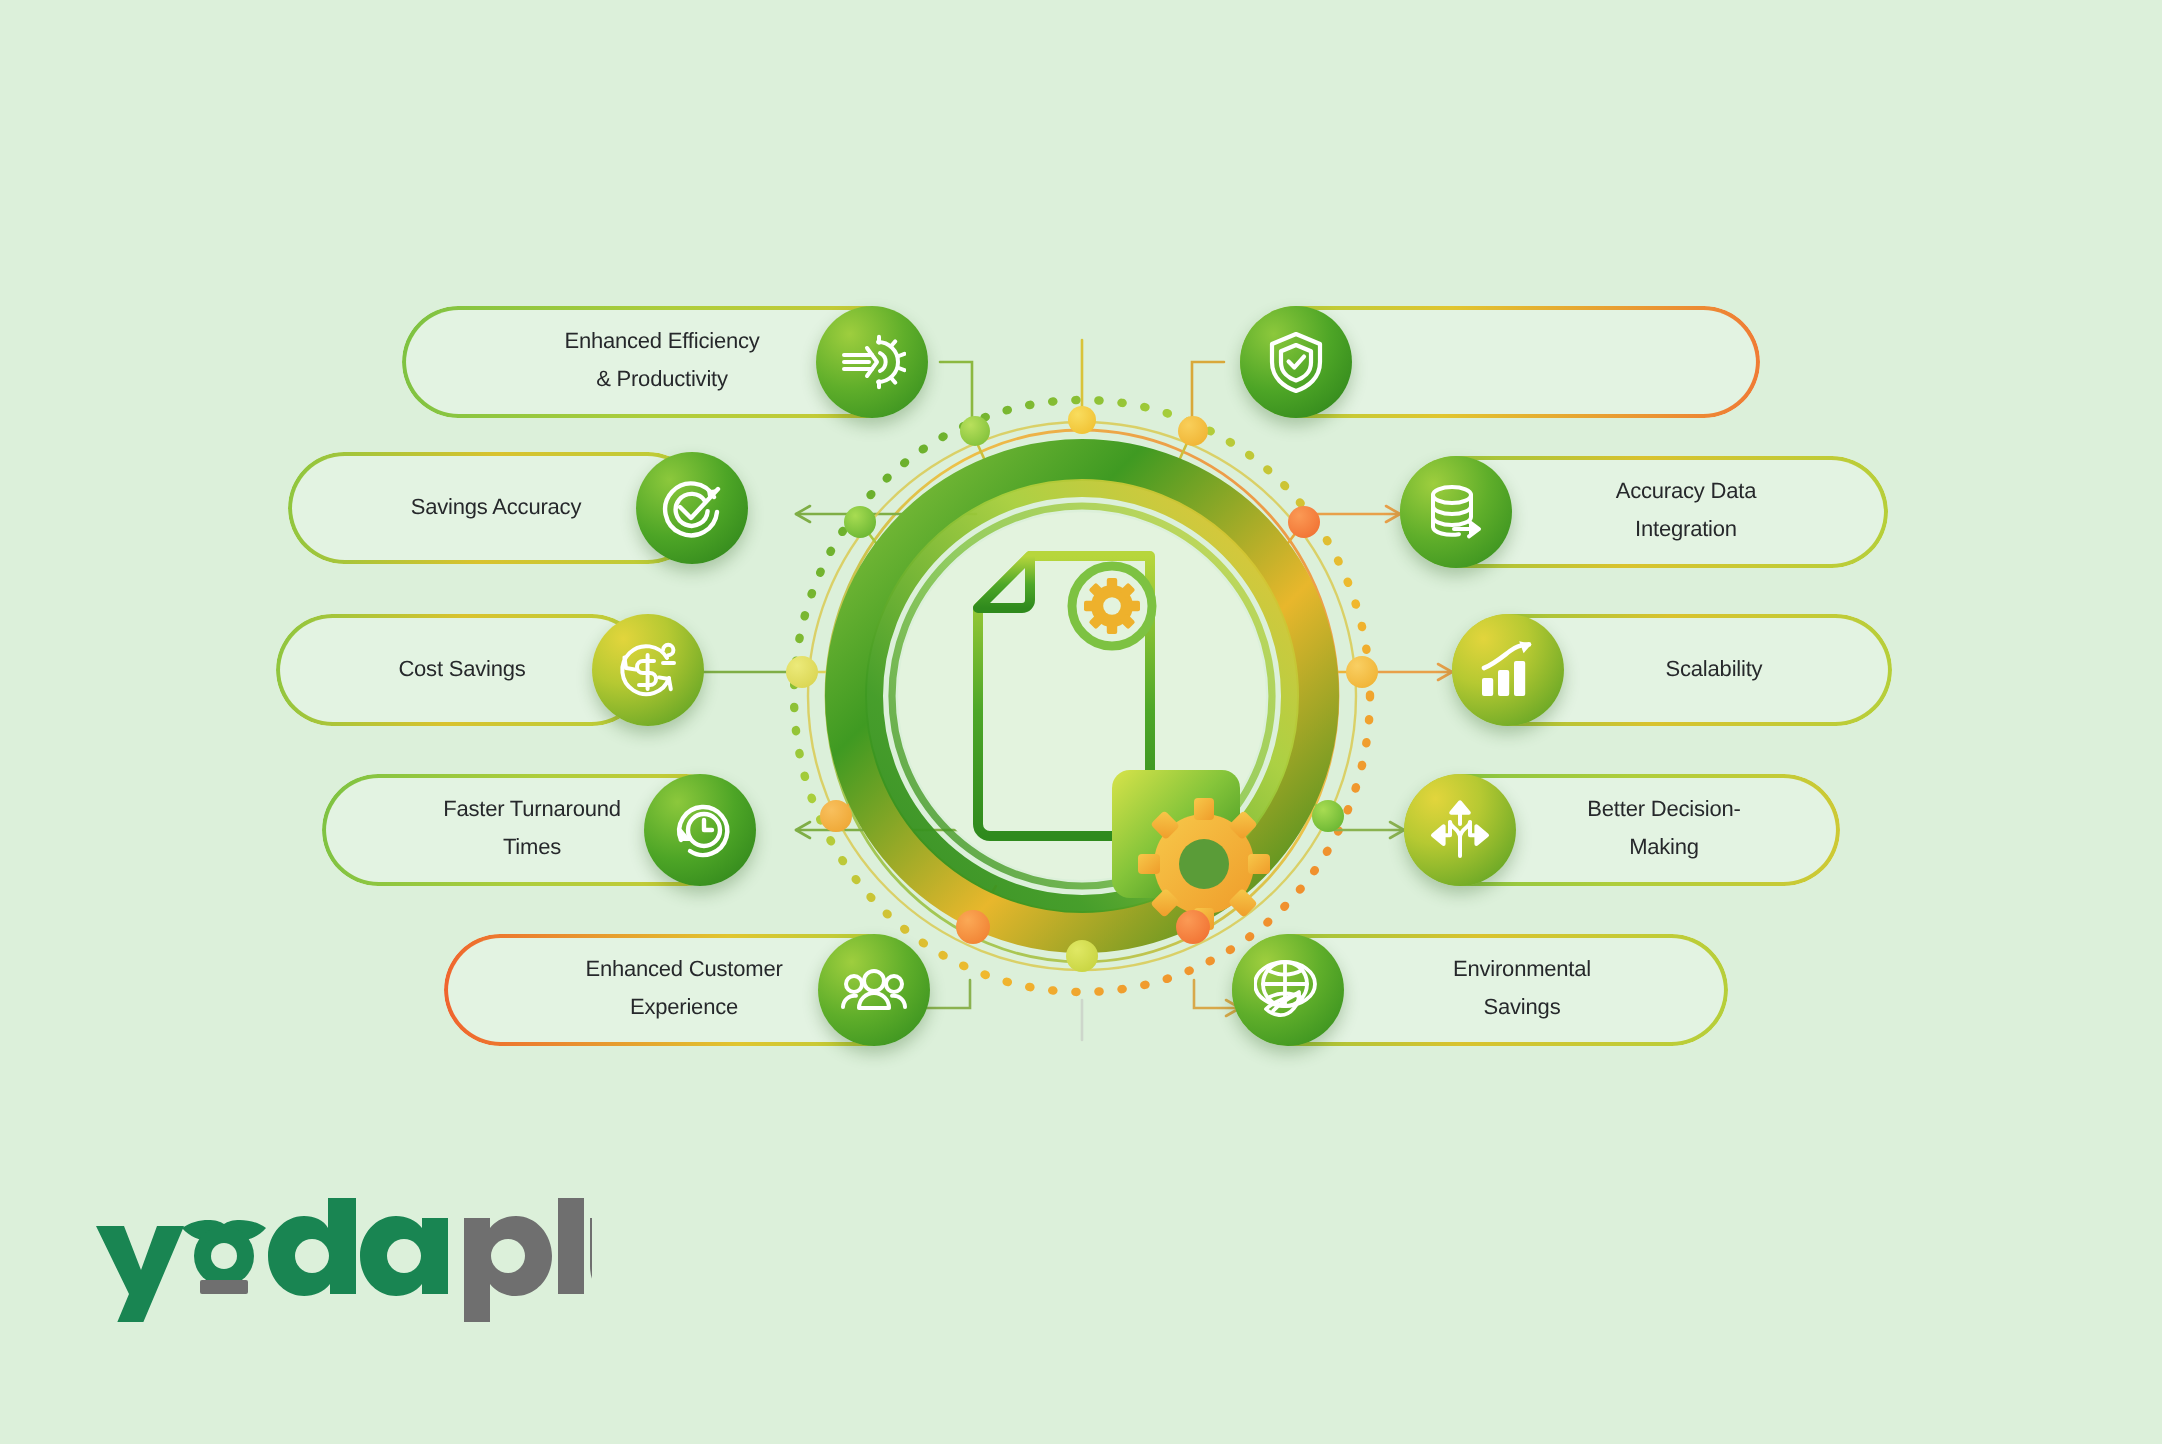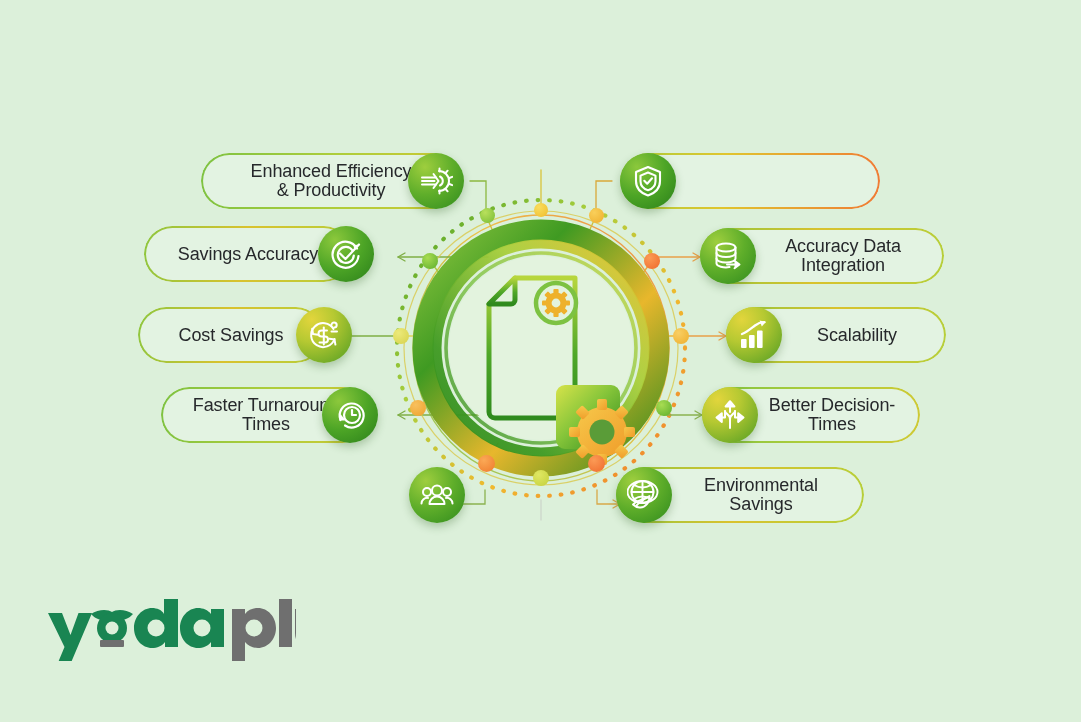--- a/index.html
+++ b/index.html
@@ -43,21 +43,21 @@
     background:linear-gradient(265deg,#a9cf3c 0%, #e0c52f 40%, #f0632e 100%);
   }
   .pill.cool .pill-body{
     background:linear-gradient(100deg,#7dc242 0%, #aecd3b 50%, #cfc934 100%);
   }
 
   .pill .label{
     position:relative;
     z-index:2;
     color:#26282b;
-    font-size:18px;
+    font-size:11px;
     line-height:19px;
     font-weight:400;
     text-align:center;
     white-space:pre-line;
     letter-spacing:-0.1px;
     flex:1 1 auto;
   }
 
   
   .disc{
@@ -313,20 +313,25 @@
   </div>
   <div class="disc gg" style="left:322px;top:387px;">
     <svg width="34" height="34" viewBox="0 0 34 34" fill="none" stroke="#fff" stroke-width="2.2" stroke-linecap="round" stroke-linejoin="round">
       <path d="M7.5 22 A12 12 0 1 1 12 27.5"></path>
       <path d="M7.2 15.8 L6.4 22.5 L12.8 22.5 Z" fill="#fff" stroke="none"></path>
       <circle cx="19" cy="17" r="8"></circle>
       <path d="M19 12 v5 h4"></path>
     </svg>
   </div>
 
+  <div class="pill warm-l" style="left:222px;top:467px;width:240px;">
+    <div class="pill-body"></div>
+    <div class="label">Enhanced Customer
+Experience</div>
+  </div>
   <div class="disc g" style="left:409px;top:467px;">
     <svg width="34" height="34" viewBox="0 0 34 34" fill="none" stroke="#fff" stroke-width="2" stroke-linecap="round" stroke-linejoin="round">
       <circle cx="17" cy="12.5" r="5"></circle>
       <path d="M9.5 26 a7.5 7.5 0 0 1 15 0 Z"></path>
       <circle cx="7" cy="14" r="4"></circle>
       <path d="M1.5 25.5 a5.8 5.8 0 0 1 6.5 -5.6"></path>
       <circle cx="27" cy="14" r="4"></circle>
       <path d="M32.5 25.5 a5.8 5.8 0 0 0 -6.5 -5.6"></path>
     </svg>
   </div>
@@ -370,21 +375,21 @@
         <rect x="20" y="12.5" width="5.6" height="17.5" rx="1"></rect>
       </g>
       <path d="M5 16 C10 14 14 10.5 18 7.5 C21 5.2 24 4.2 27.5 4.2" fill="none" stroke="#fff" stroke-width="2.3" stroke-linecap="round"></path>
       <path d="M28.8 4 L22.6 2.6 L24.8 8.6 Z" fill="#fff"></path>
     </svg>
   </div>
 
   <div class="pill cool" style="left:702px;top:387px;width:218px;">
     <div class="pill-body"></div>
     <div class="label" style="margin-left:50px;margin-right:8px;">Better Decision-
-Times</div>
+Making</div>
   </div>
   <div class="disc y" style="left:702px;top:387px;">
     <svg width="34" height="34" viewBox="0 0 34 34" fill="none" stroke="#fff" stroke-width="2" stroke-linejoin="round" stroke-linecap="round">
       <path d="M17 30 v-9 M17 21 c0 -5 -5 -5 -5 -8 M17 21 c0 -5 5 -5 5 -8"></path>
       <path d="M17 14 v-8.5"></path>
       <path d="M17 3.2 L12.6 8.4 h8.8 Z" fill="#fff"></path>
       <path d="M12 13.2 v6.4 M12 19.6 h-6"></path>
       <path d="M3.5 19.6 L8.8 15.2 v8.8 Z" fill="#fff"></path>
       <path d="M22 13.2 v6.4 M22 19.6 h6"></path>
       <path d="M30.5 19.6 L25.2 15.2 v8.8 Z" fill="#fff"></path>

